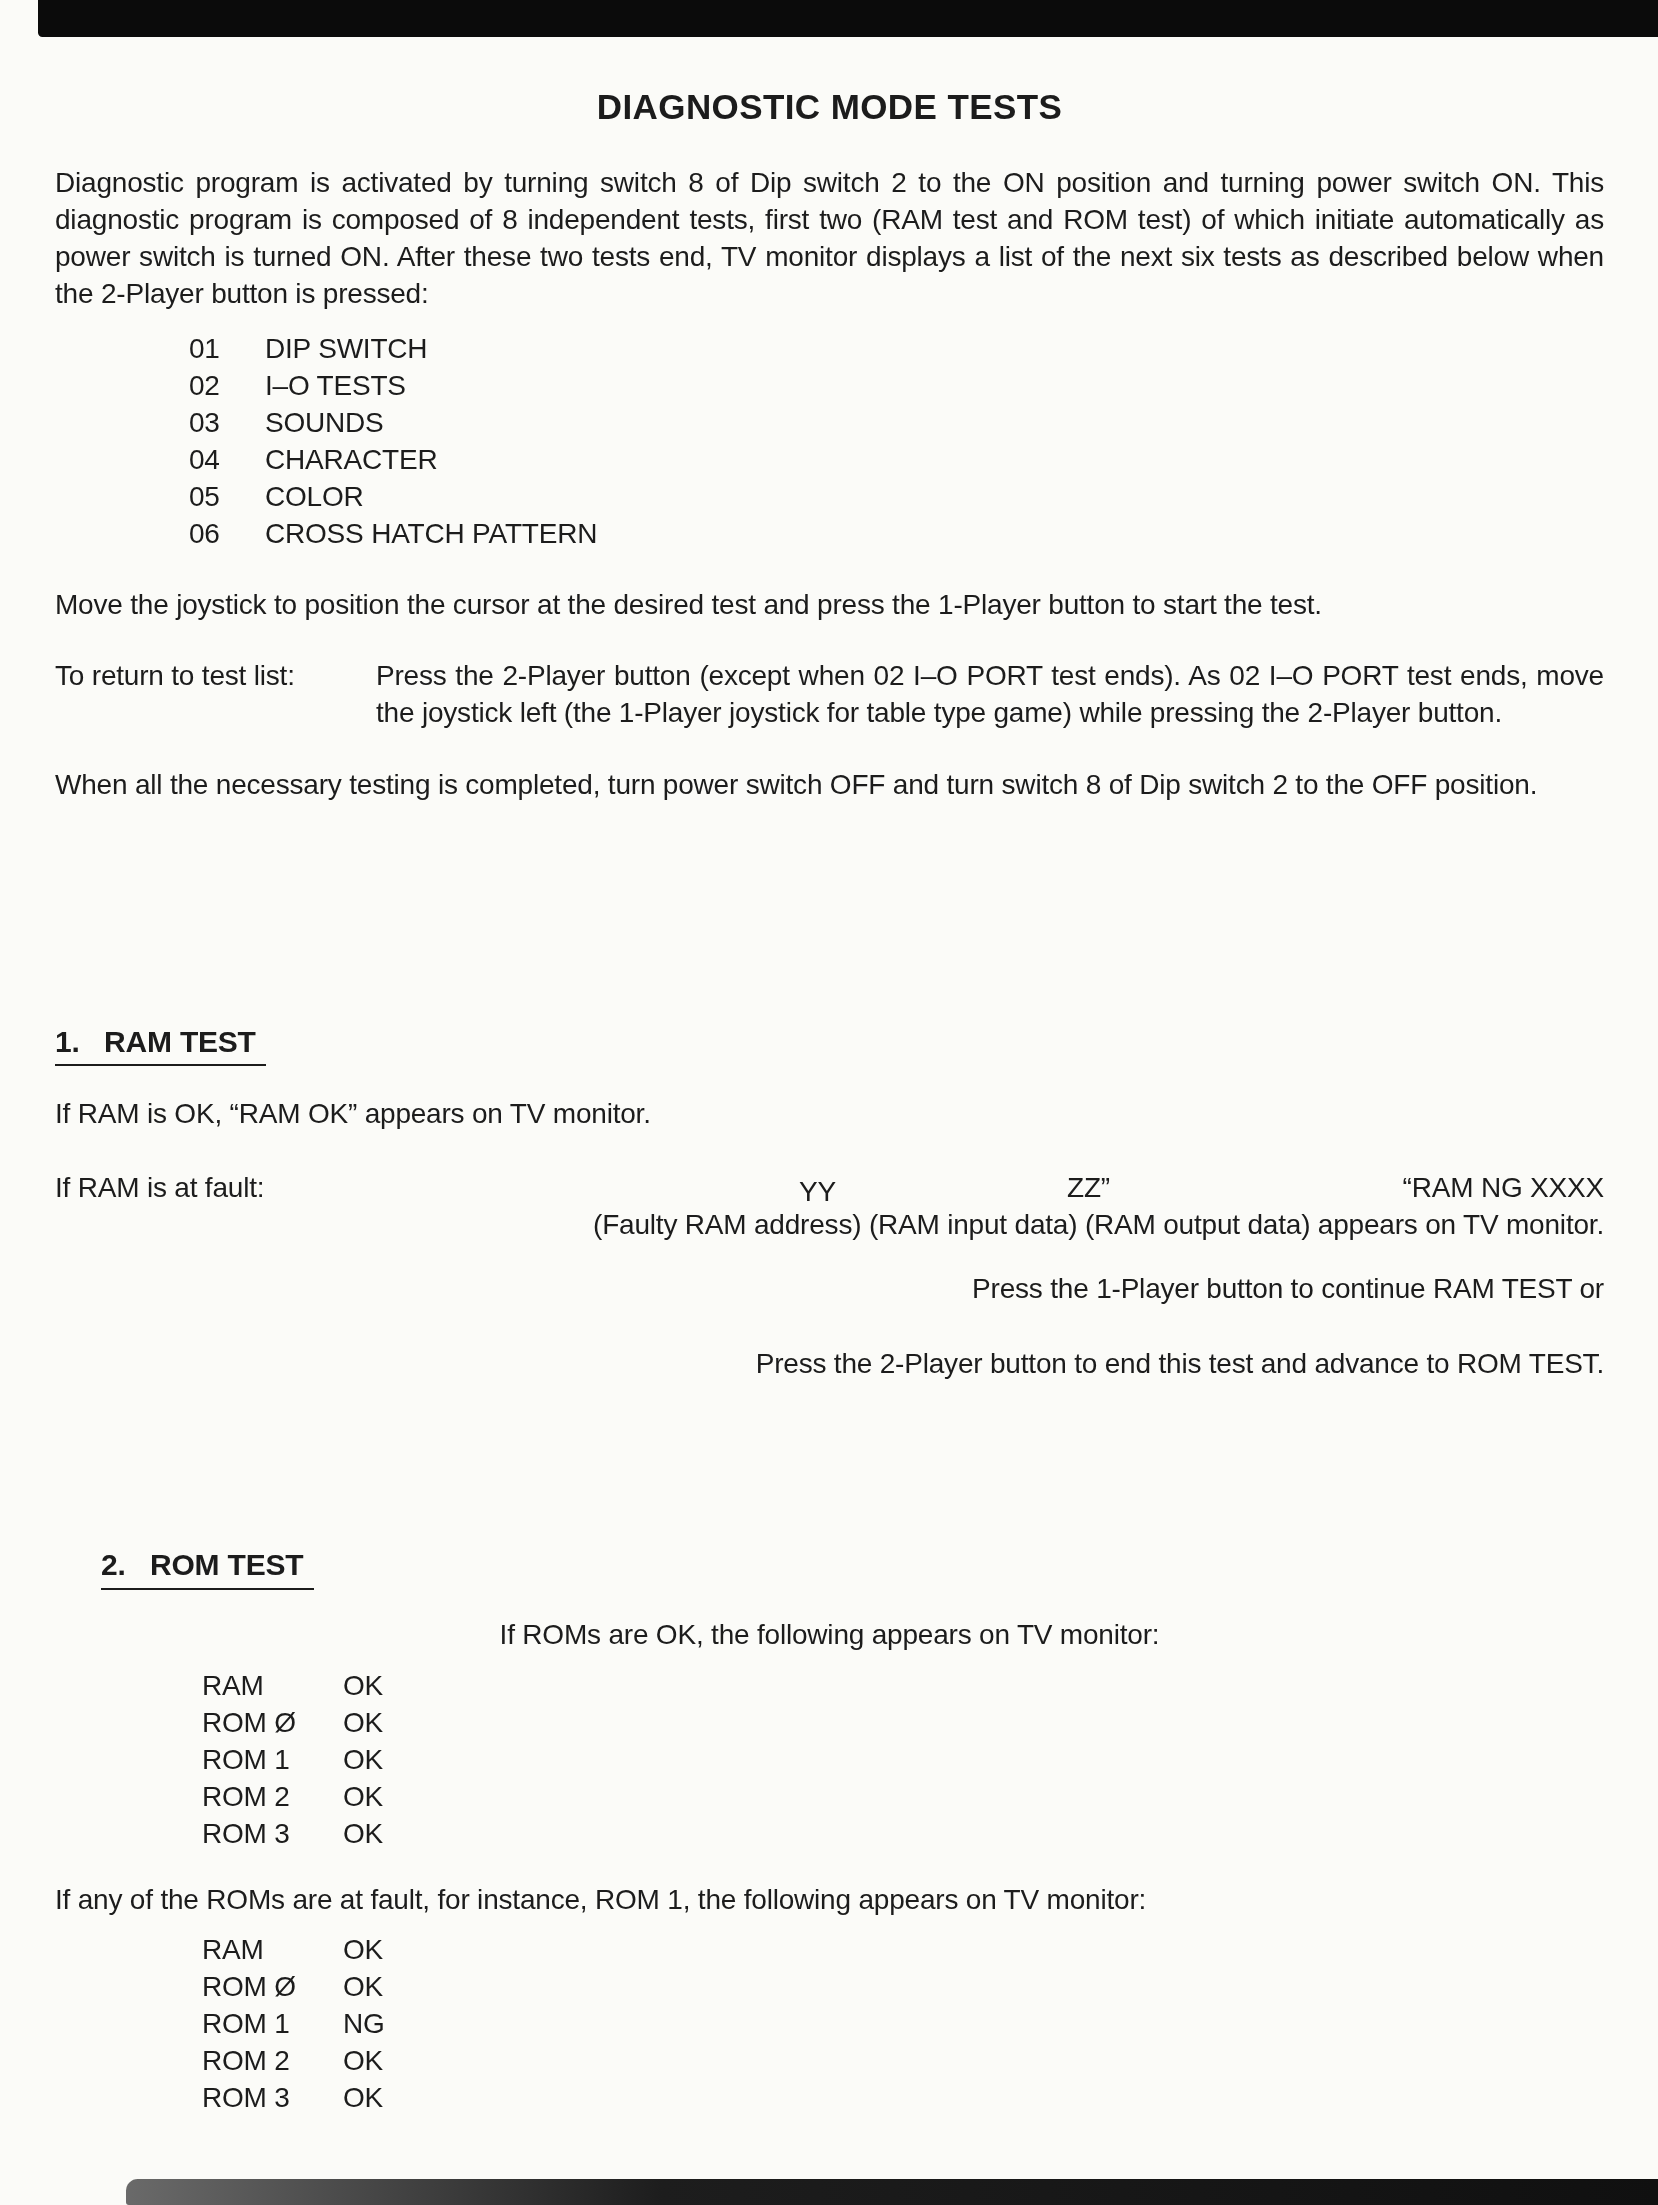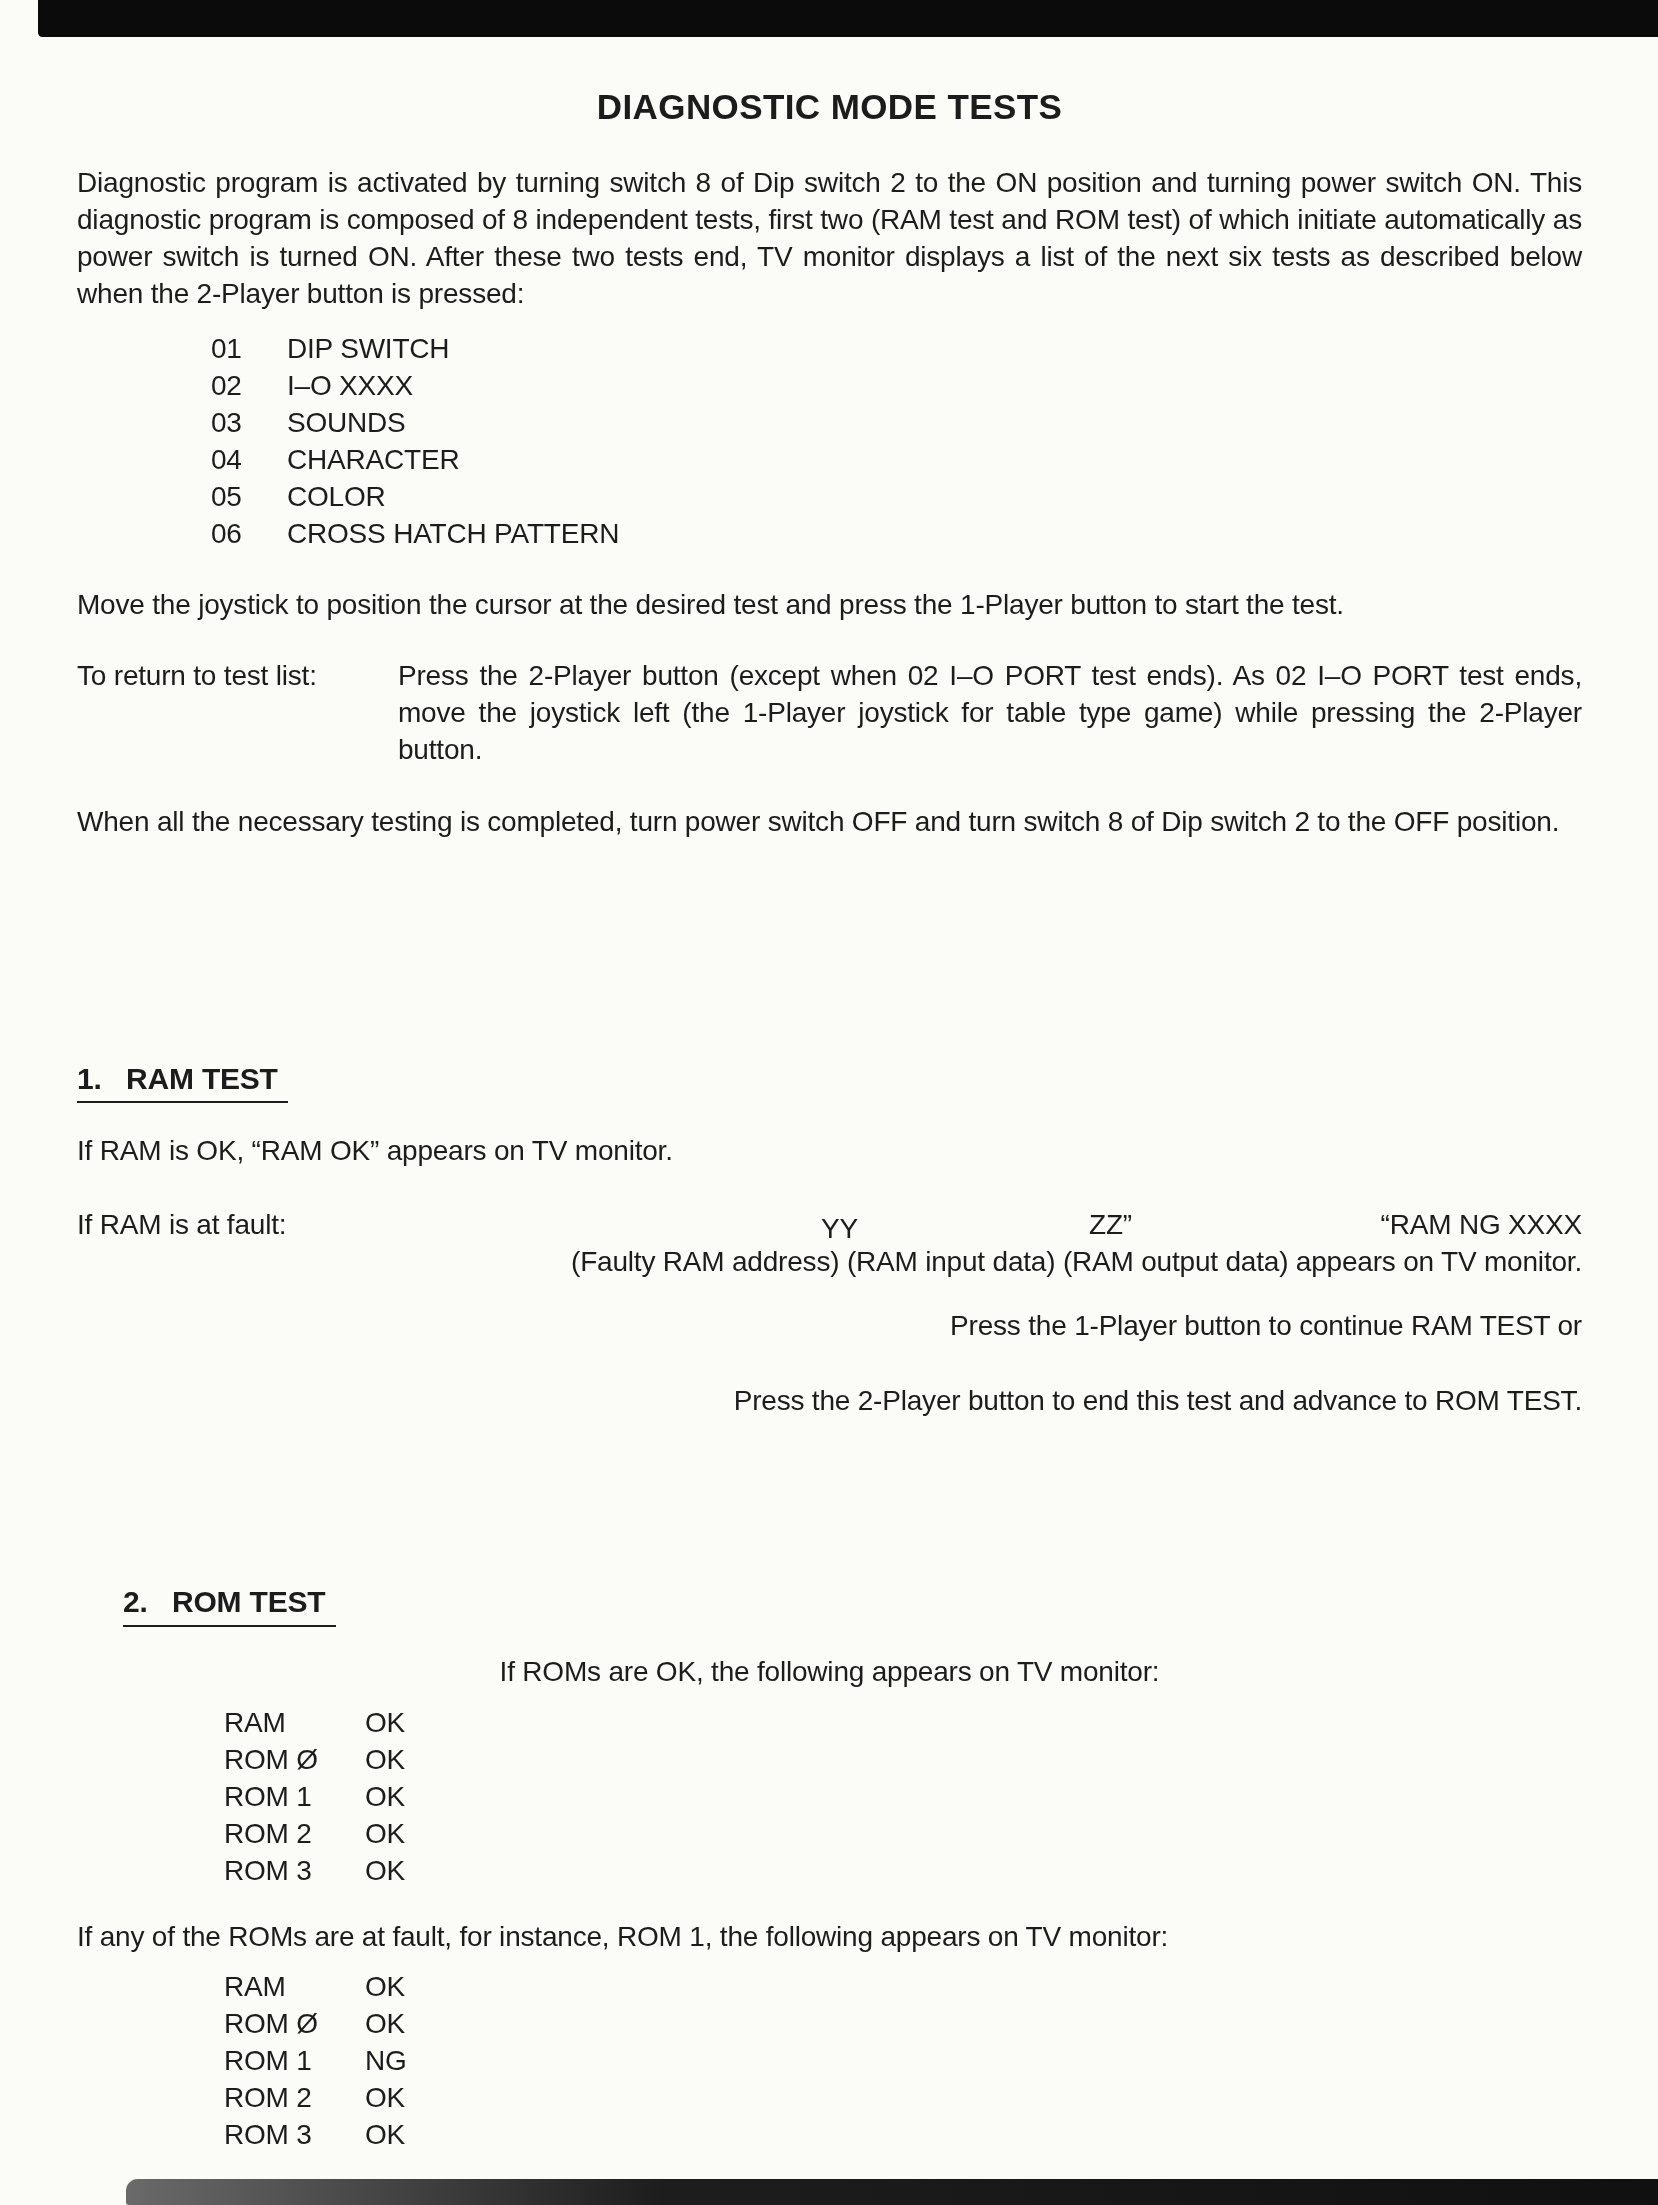--- a/index.html
+++ b/index.html
@@ -24,21 +24,21 @@
     background: #0b0b0b;
     border-radius: 0 0 0 4.4px;
   }
   .bottom-bar {
     position: absolute;
     bottom: 0; left: 126px; right: 0;
     height: 26.5px;
     background: linear-gradient(to right, rgba(90,90,90,0.9), #1d1d1d 35%, #101010);
     border-radius: 11.8px 0 0 2.9px;
   }
-  .content { padding: 0 77px; }
+  .content { padding: 0 55px; }
   .title {
     margin: 85px 0 0 0;
     text-align: center;
     font-size: 35px;
     font-weight: bold;
     letter-spacing: 0.4px;
     line-height: 44px;
   }
   p { margin: 0; }
   .intro { margin-top: 35px; text-align: justify; }
@@ -89,21 +89,21 @@
 
     <p class="intro">Diagnostic program is activated by turning switch 8 of Dip switch 2 to the ON position and turning power switch ON. This diagnostic program is composed of 8 independent tests, first two (RAM test and ROM test) of which initiate automatically as power switch is turned ON. After these two tests end, TV monitor displays a list of the next six tests as described below when the 2-Player button is pressed:</p>
 
     <div class="test-list">
       <div class="test-row">
         <span class="test-num">01</span>
         <span class="test-name">DIP SWITCH</span>
       </div>
       <div class="test-row">
         <span class="test-num">02</span>
-        <span class="test-name">I–O XXXX</span>
+        <span class="test-name">I–O TESTS</span>
       </div>
       <div class="test-row">
         <span class="test-num">03</span>
         <span class="test-name">SOUNDS</span>
       </div>
       <div class="test-row">
         <span class="test-num">04</span>
         <span class="test-name">CHARACTER</span>
       </div>
       <div class="test-row">

